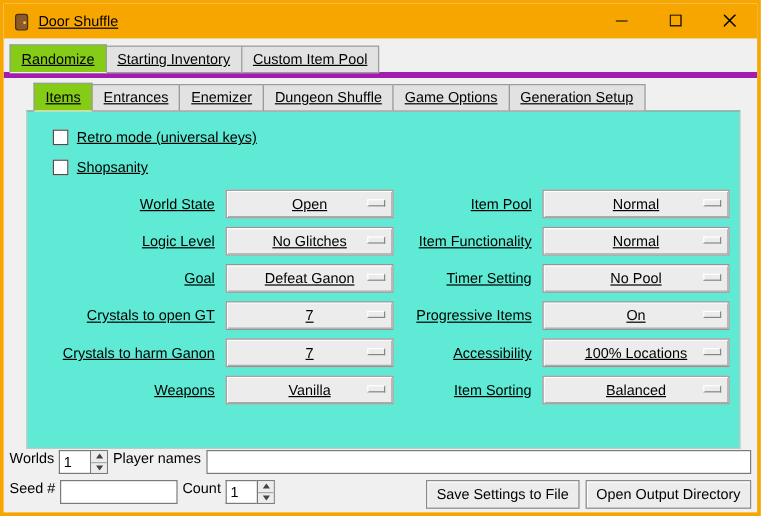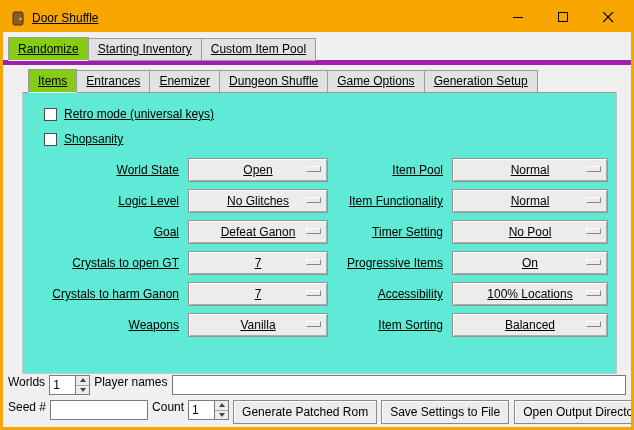--- a/index.html
+++ b/index.html
@@ -262,21 +262,20 @@
         <div class="spin-entry">1</div>
         <div class="spin-arrows">
           <div class="spin-btn">
               <span class="tri-up"></span>
             </div>
           <div class="spin-btn">
               <span class="tri-down"></span>
             </div>
         </div>
       </div>
-      <button class="btn">Generate Patched Rom</button>
       <div class="right-btns">
         <button class="btn">Save Settings to File</button>
         <button class="btn">Open Output Directory</button>
       </div>
     </div>
   </div>
 
 </div>
 
 </body></html>

